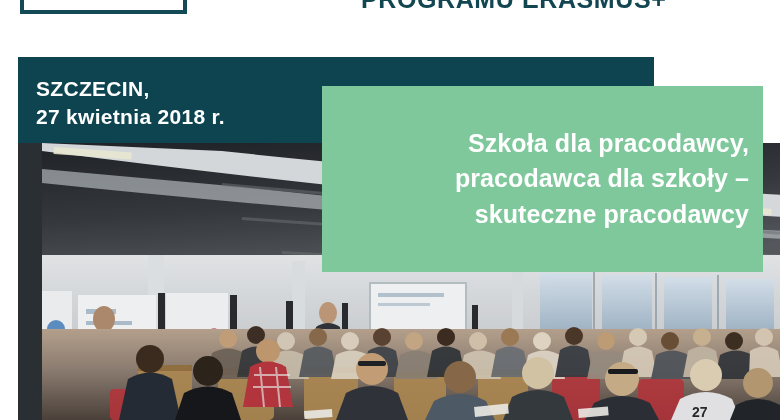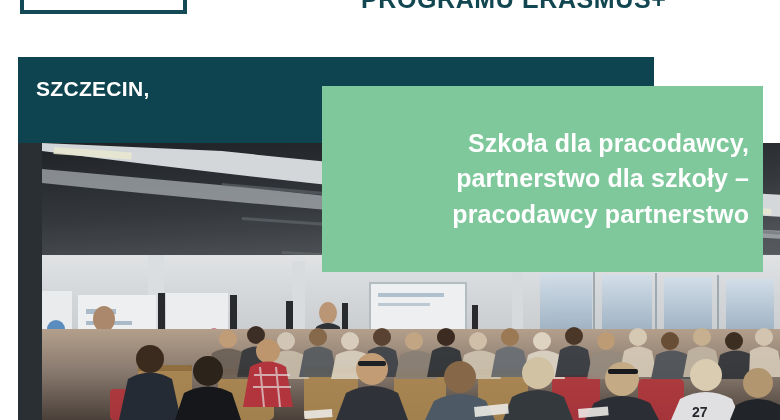--- a/index.html
+++ b/index.html
@@ -100,20 +100,21 @@
 <div id="poster">
 
   <div class="header-zone">
     <div class="logo-frame"></div>
     <div class="header-title">PROGRAMU ERASMUS+</div>
   </div>
 
   <div class="date-band">
     <div class="date-lines">
       <span class="ln">SZCZECIN,</span>
+      <span class="ln">27 kwietnia 2018 r.</span>
     </div>
   </div>
 
   <div class="photo">
     <svg viewBox="0 0 742 277" preserveAspectRatio="none">
       <defs>
         <linearGradient id="ceil" x1="0" y1="0" x2="0.35" y2="1">
           <stop offset="0%" stop-color="#1d2024"></stop>
           <stop offset="55%" stop-color="#34383d"></stop>
           <stop offset="100%" stop-color="#55595e"></stop>
@@ -331,17 +332,17 @@
         <rect x="536" y="266" width="30" height="9" transform="rotate(-5 536 266)"></rect>
         <rect x="262" y="268" width="28" height="8" transform="rotate(-4 262 268)"></rect>
       </g>
 
       <rect x="0" y="0" width="742" height="277" fill="#4a4a52" opacity="0.05"></rect>
     </svg>
   </div>
 
   <div class="title-box">
     <span class="tl">Szkoła dla pracodawcy,</span>
-    <span class="tl">partnerstwo dla szkoły –</span>
-    <span class="tl">pracodawcy partnerstwo</span>
+    <span class="tl">pracodawca dla szkoły –</span>
+    <span class="tl">skuteczne pracodawcy</span>
   </div>
 
 </div>
 
 </body></html>

